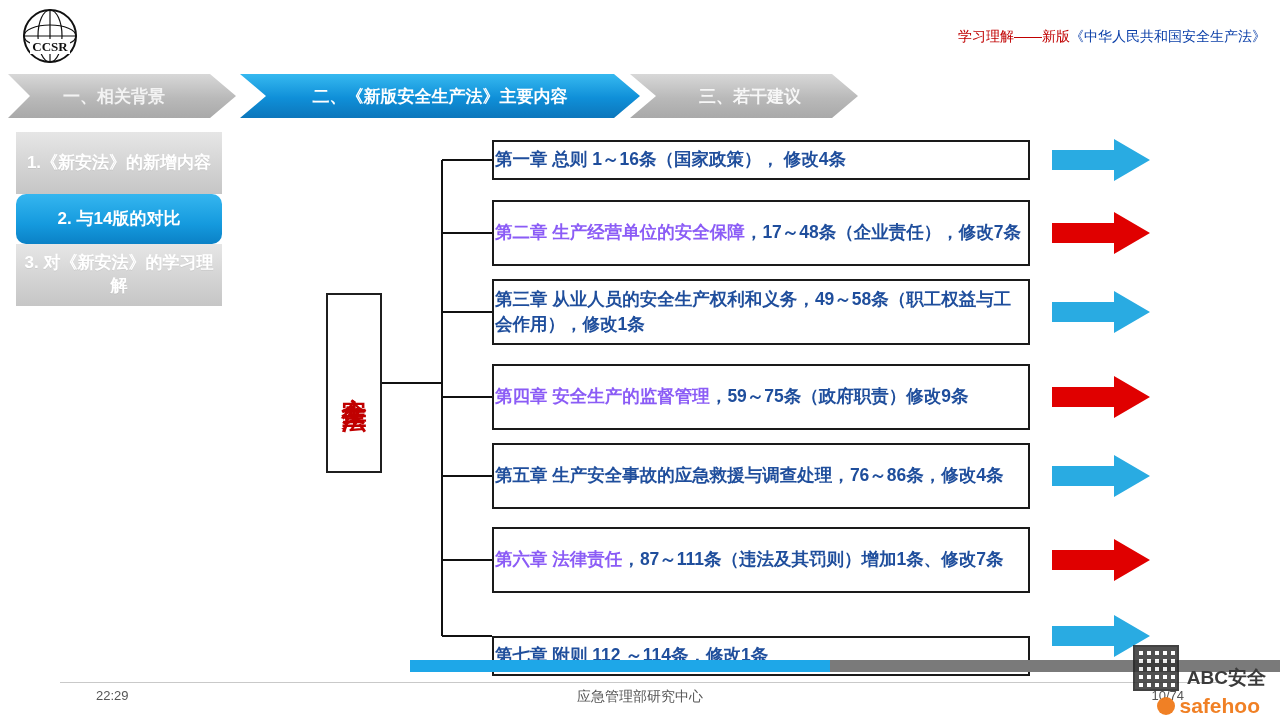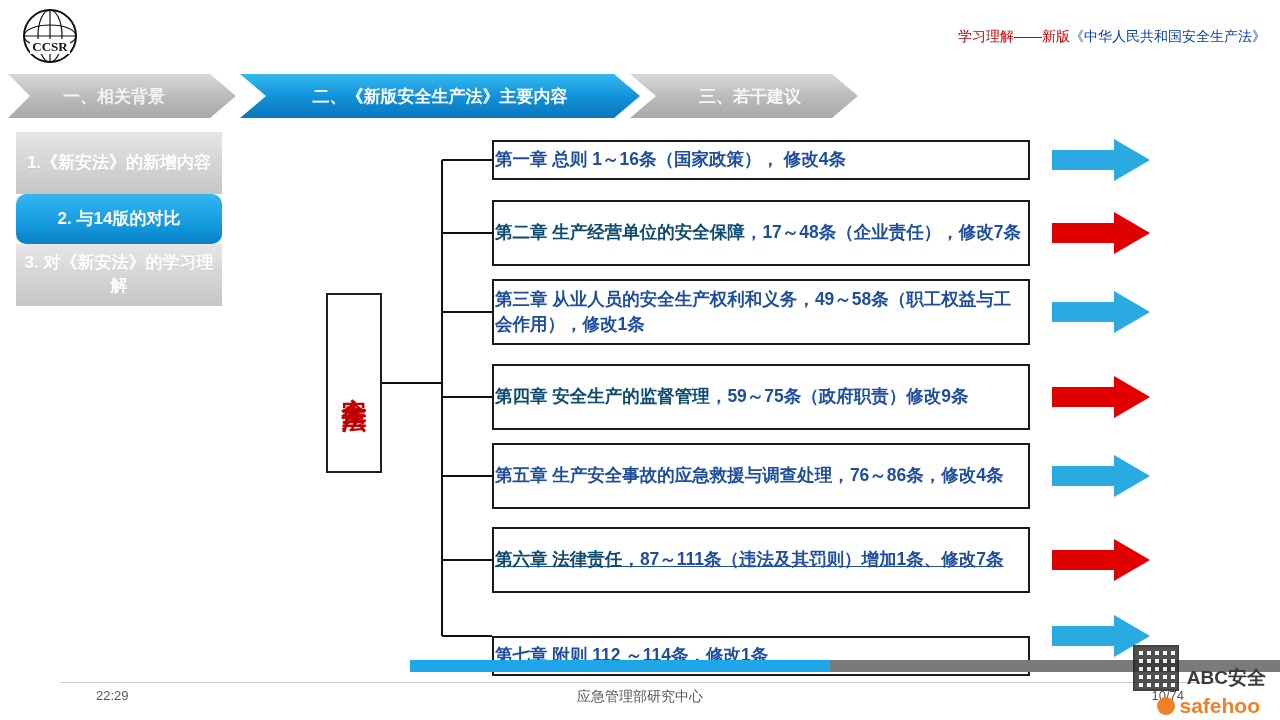--- a/index.html
+++ b/index.html
@@ -158,21 +158,21 @@
     box-sizing: border-box;
     background: #ffffff;
     display: flex;
     align-items: center;
     padding: 4px 1px;
     font-size: 17.5px;
     font-weight: bold;
     line-height: 1.45;
     color: #1f4e9c;
   }
-  .box .hl-red { color: #0c4a6e; }
+  .box .hl-red { color: #8b5cf6; }
   .box .hl-blue { color: #1f4e9c; }
 
   
   .arrow {
     position: absolute;
     left: 1052px;
     width: 98px;
     height: 46px;
   }
   .arrow svg { display: block; }
@@ -353,21 +353,21 @@
     <span class="hl-red">第四章 安全生产的监督管理</span><span class="hl-blue">，59～75条（政府职责）修改9条</span>
   </div>
 </div>
 
 <div class="box" style="top:443px; height:66px;">
   <div>
     <span class="hl-blue">第五章 生产安全事故的应急救援与调查处理，</span><span class="hl-blue">76～86条，修改4条</span>
   </div>
 </div>
 
-<div class="box" style="top:527px; height:66px;text-decoration:underline;">
+<div class="box" style="top:527px; height:66px;">
   <div>
     <span class="hl-red">第六章 法律责任</span><span class="hl-blue">，87～111条（违法及其罚则）增加1条、修改7条</span>
   </div>
 </div>
 
 <div class="box" style="top:636px; height:40px;">
   <div>
     <span class="hl-blue">第七章 附则</span><span class="hl-blue"> 112 ～114条，修改1条</span>
   </div>
 </div>

